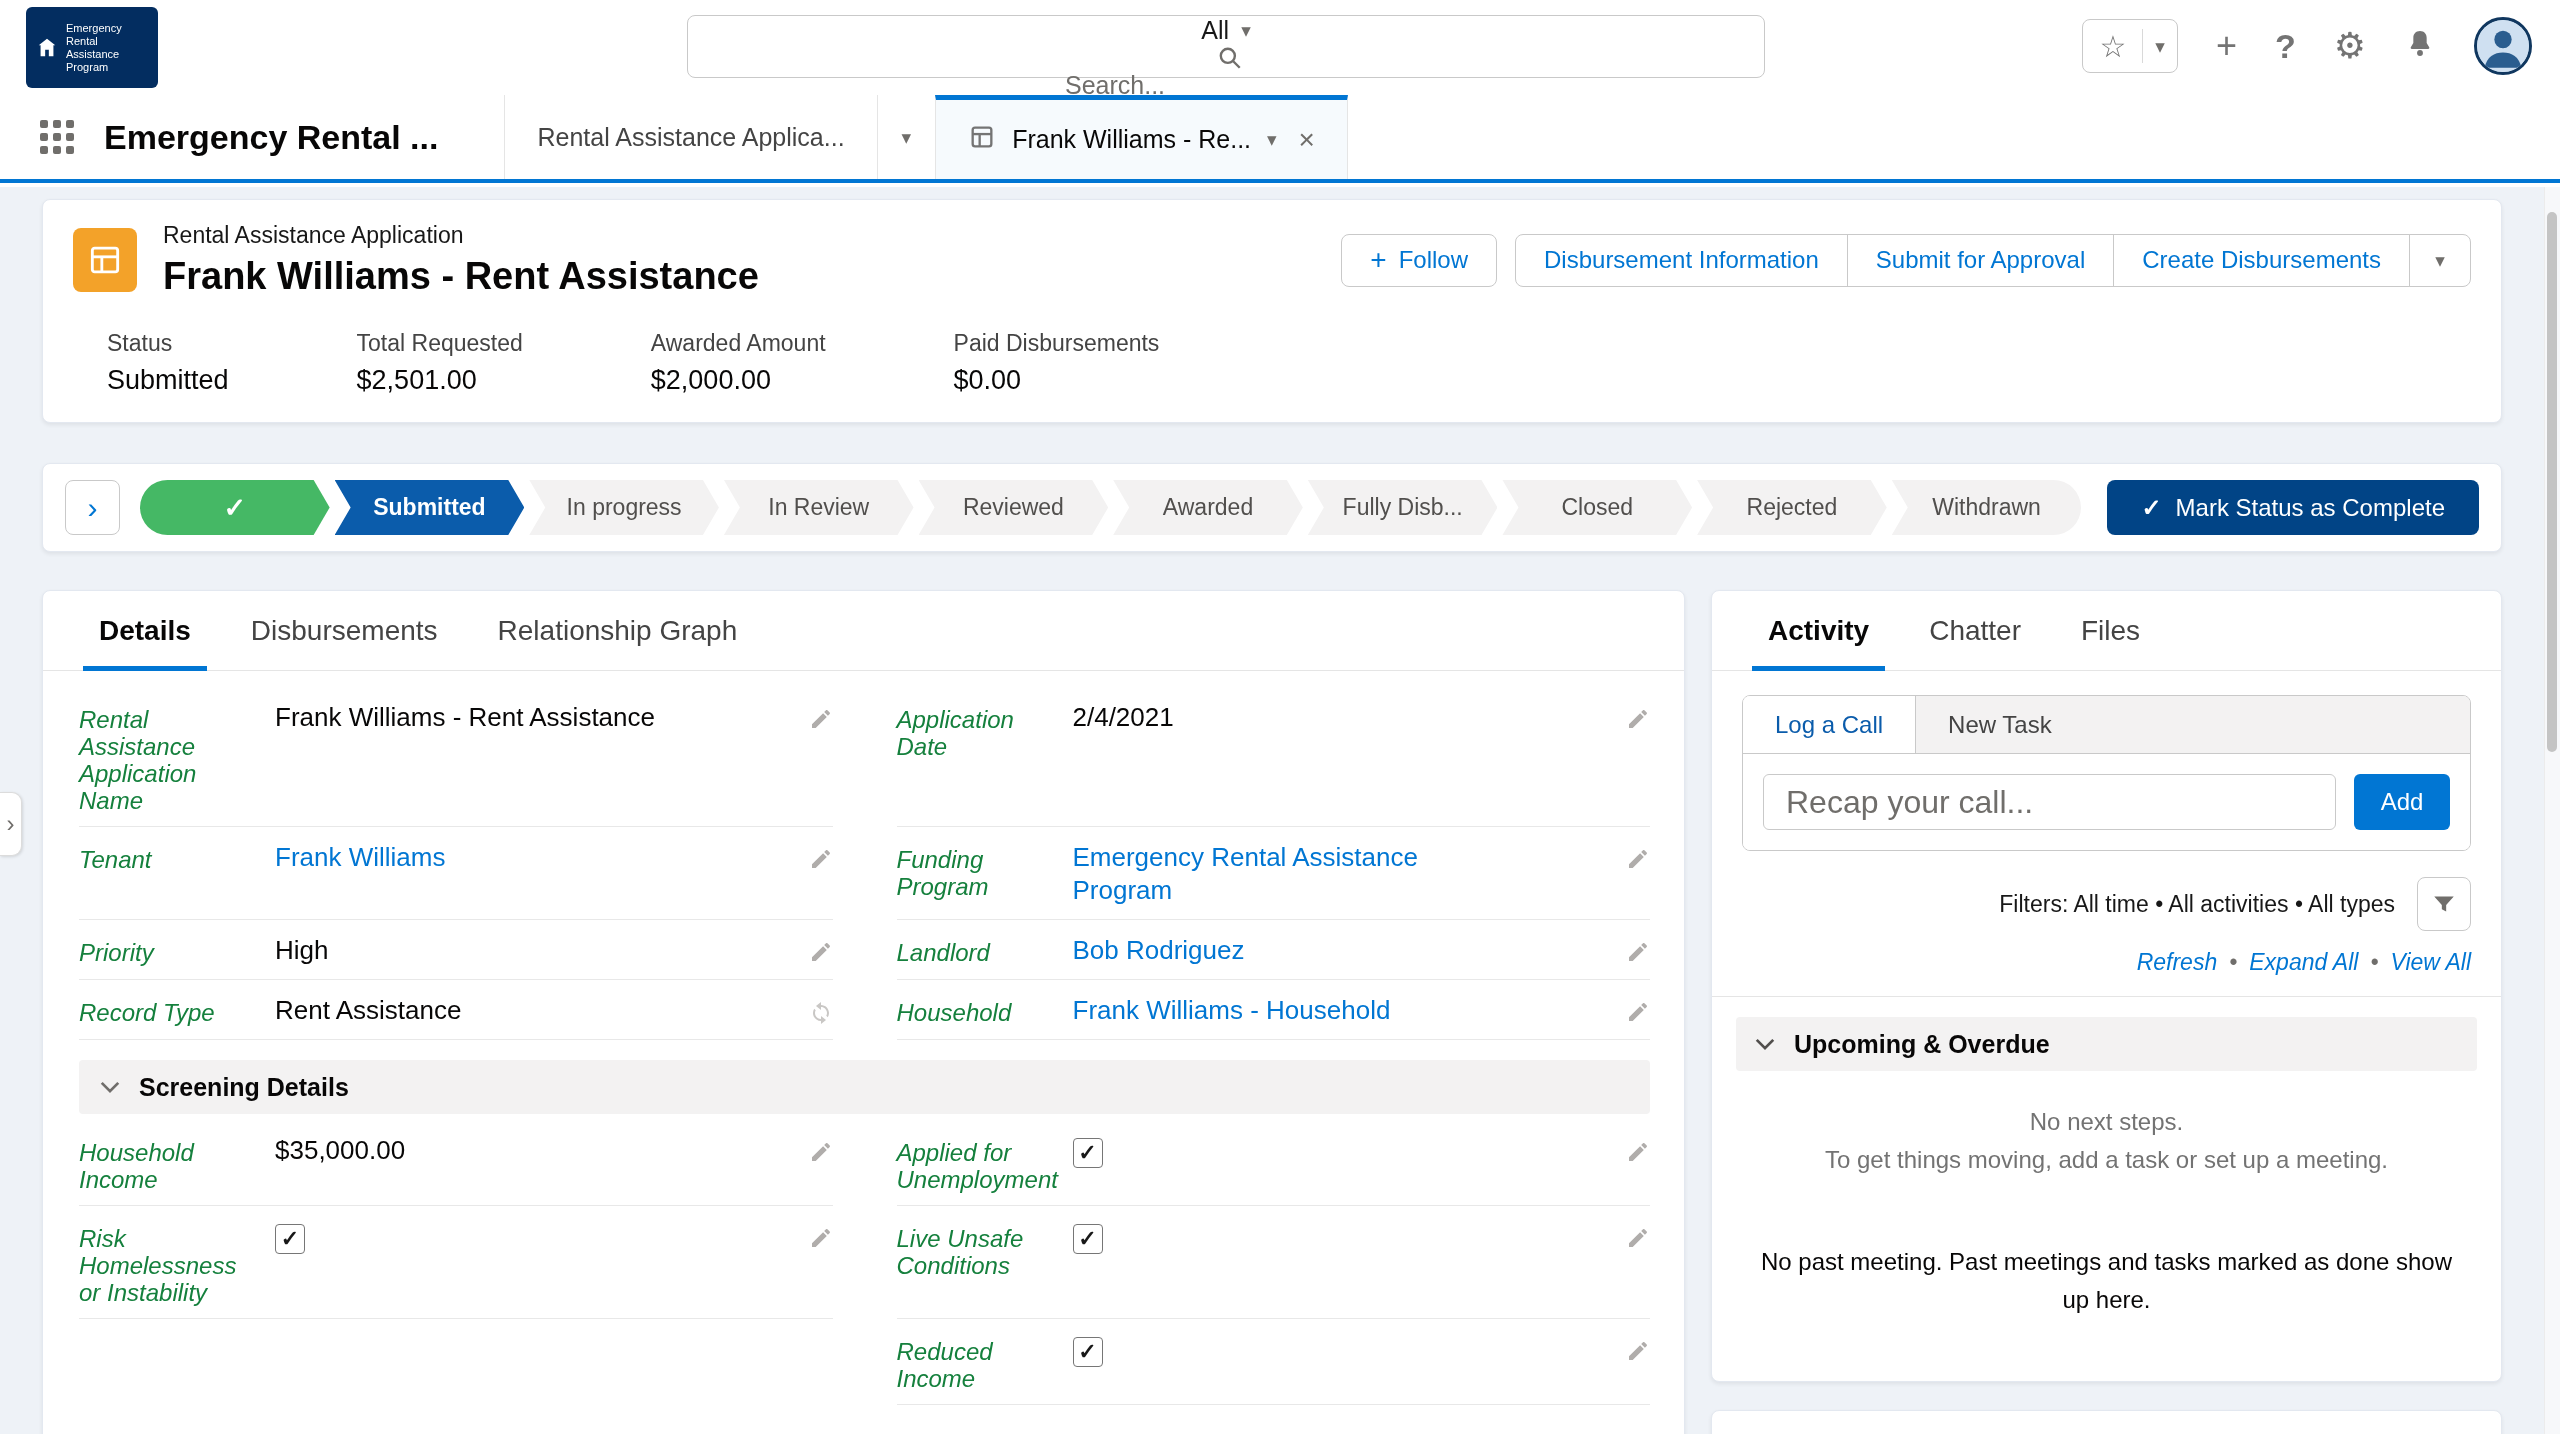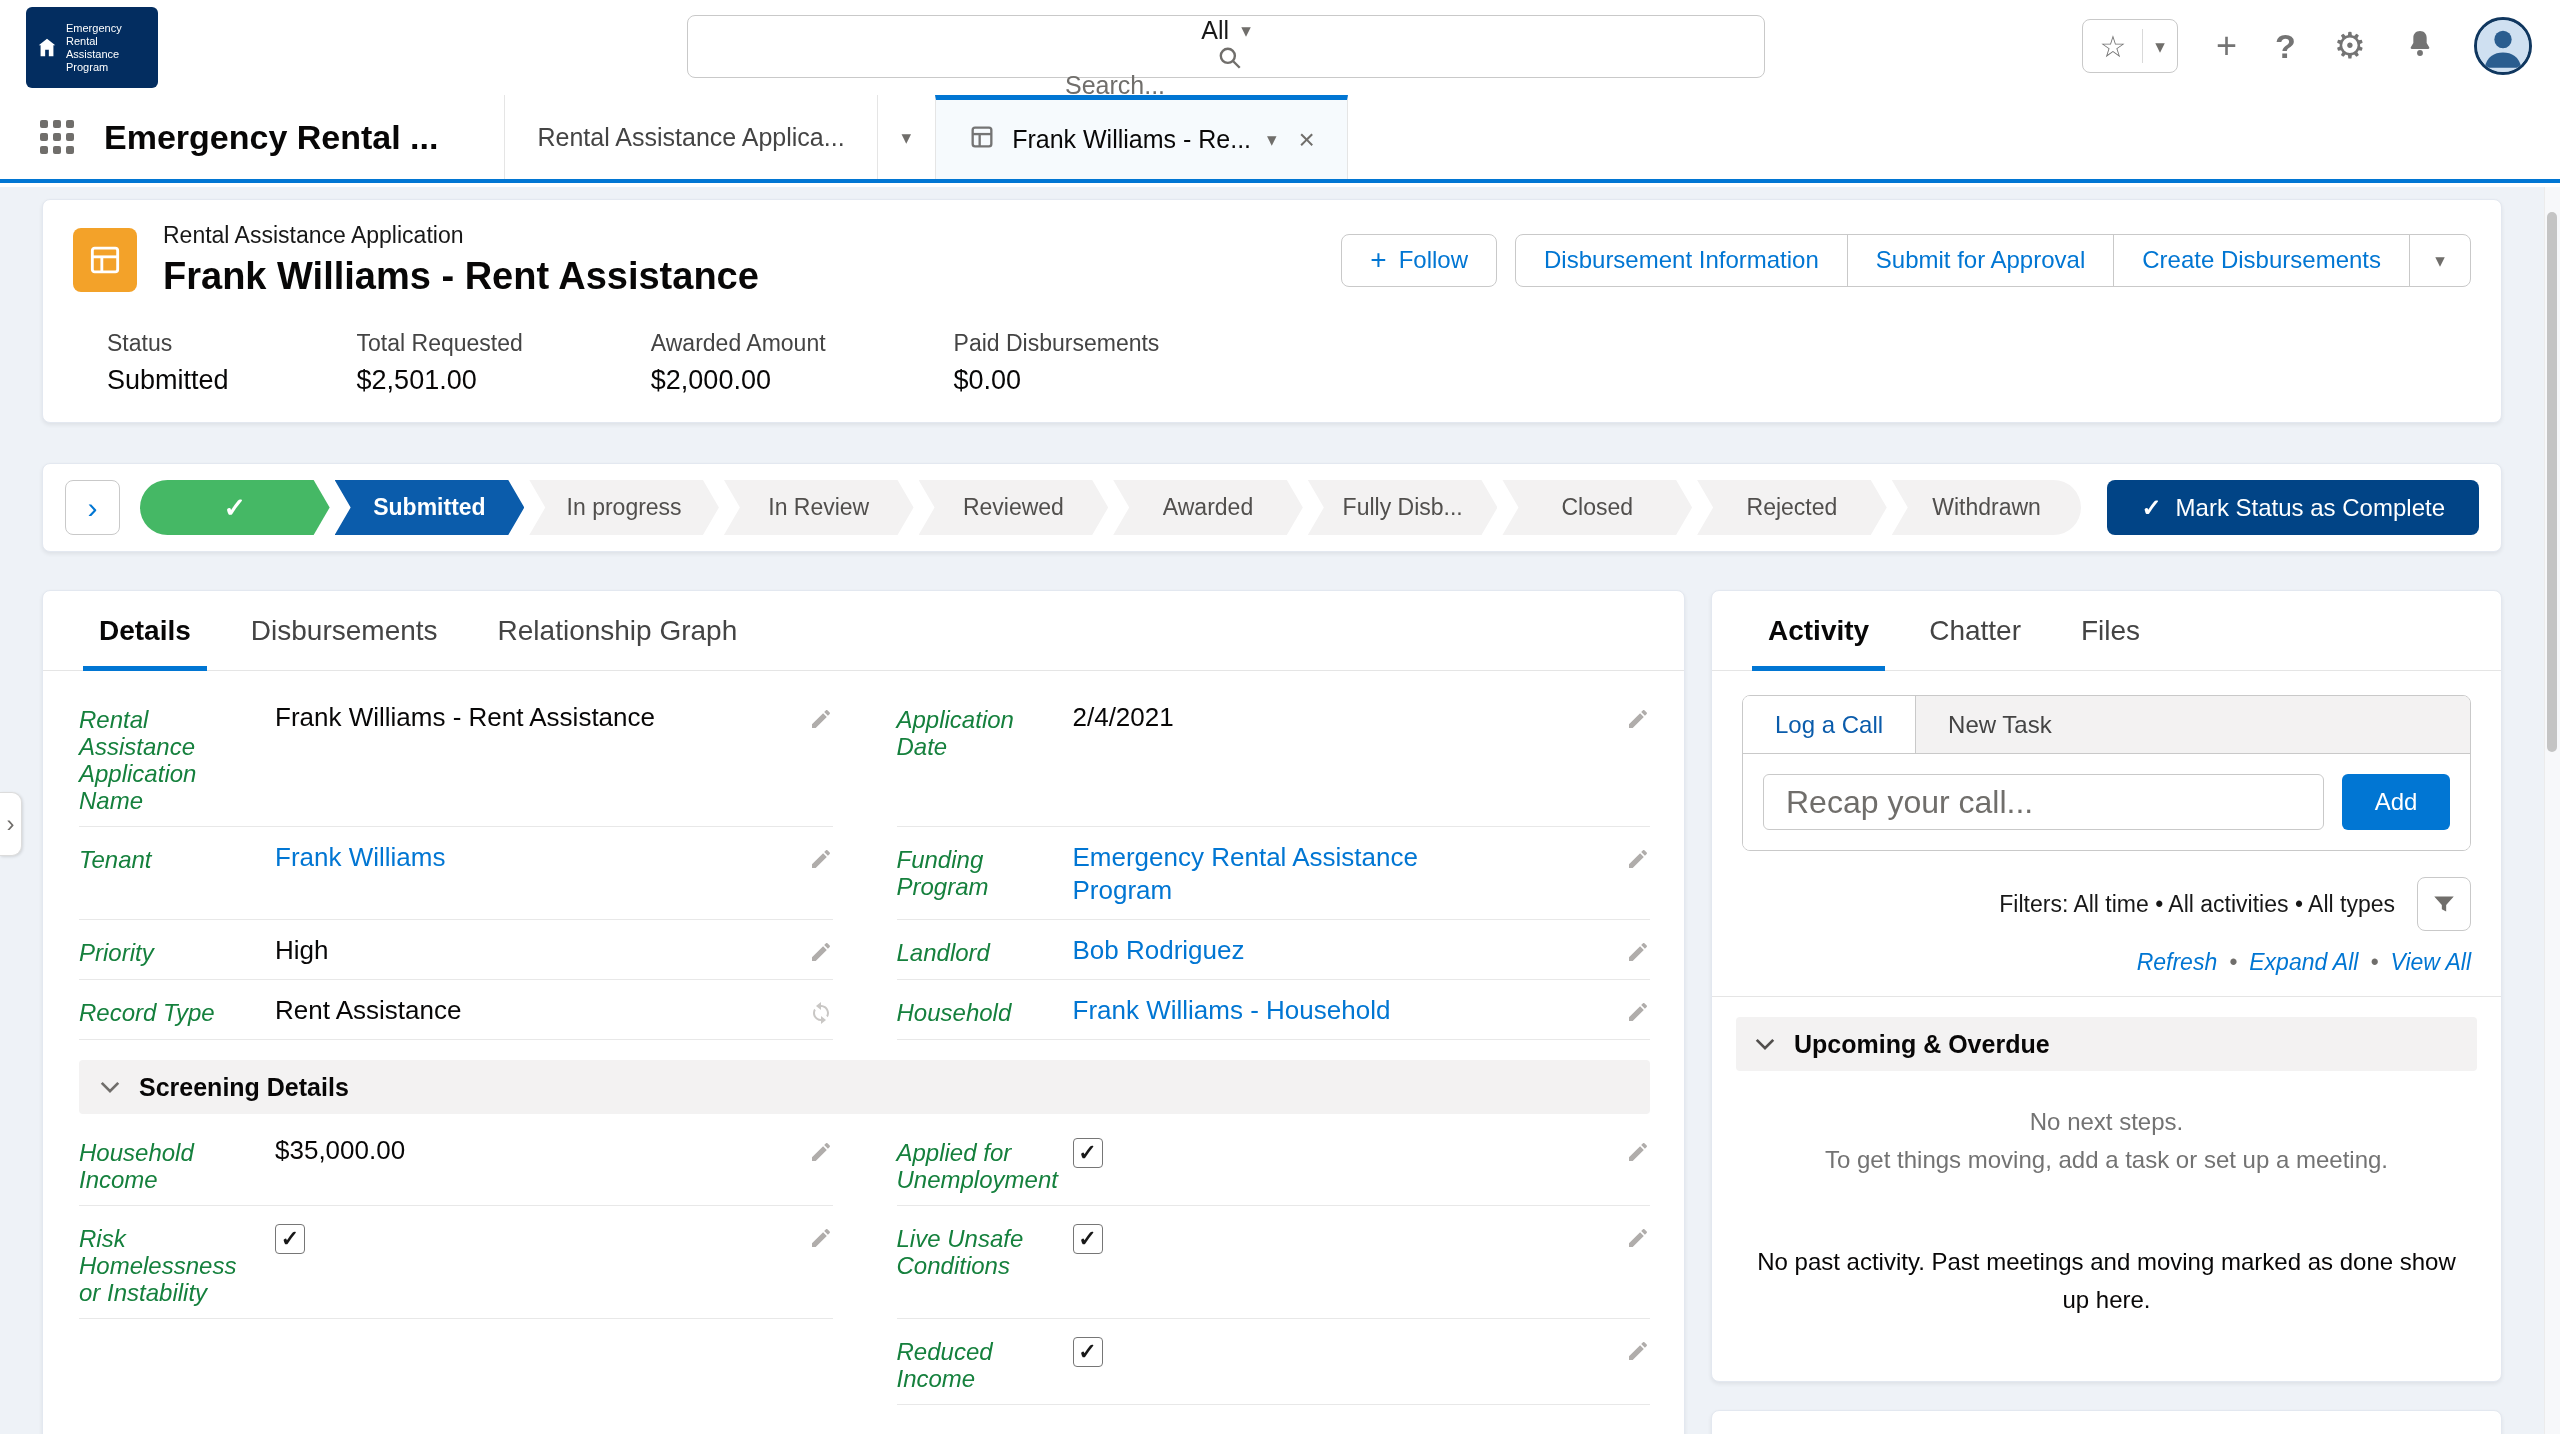--- a/index.html
+++ b/index.html
@@ -117,21 +117,21 @@
   
   .activity-card { height:792px; margin-bottom:28px; overflow:hidden; }
   .composer { margin:24px 30px 0; border:1px solid #c9c9c9; border-radius:8px; overflow:hidden; }
   .composer-head { display:flex; height:58px; background:#f3f2f2; border-bottom:1px solid #c9c9c9; align-items:stretch; }
   .ctab { display:flex; align-items:center; padding:0 32px; font-size:24px; color:#444; cursor:pointer; }
   .ctab.active { background:#fff; color:#0b5cab; border-right:1px solid #c9c9c9; }
   .composer-body { display:flex; padding:20px; background:#fff; }
   .call-input { flex:1; height:56px; border:1px solid #c9c9c9; border-radius:6px; padding:0 22px;
     font-size:32px; color:#333; outline:none; font-family:"Liberation Sans",sans-serif; }
   .call-input::placeholder { color:#706e6b; }
-  .add-btn { width:108px; height:56px; margin-left:18px; background:#0176d3; color:#fff; border:none;
+  .add-btn { width:96px; height:56px; margin-left:18px; background:#0176d3; color:#fff; border:none;
     border-radius:6px; font-size:24px; cursor:pointer; font-family:"Liberation Sans",sans-serif; }
   .filters-row { display:flex; align-items:center; justify-content:flex-end; margin:26px 30px 0; }
   .filters-text { font-size:23px; color:#181818; margin-right:22px; }
   .funnel-btn { width:54px; height:54px; border:1px solid #c9c9c9; border-radius:8px; background:#fff;
     display:grid; place-items:center; cursor:pointer; }
   .links-row { display:flex; align-items:center; justify-content:flex-end; margin:18px 30px 0; font-size:23px;font-style:italic; }
   .alink { color:#0176d3; cursor:pointer; }
   .dotsep { color:#706e6b; margin:0 12px; }
   .activity-divider { border-top:1px solid #e5e5e5; margin-top:20px; }
   .upcoming { display:flex; align-items:center; gap:18px; margin:20px 24px 0; background:#f3f2f2;
@@ -504,21 +504,21 @@
               <path d="M2 5l6 6 6-6"></path>
             </svg>
           <span>Upcoming &amp; Overdue</span>
         </div>
 
         <div class="empty-next">
           <div>No next steps.</div>
           <div>To get things moving, add a task or set up a meeting.</div>
         </div>
 
-        <div class="empty-past">No past activity. Past meetings and moving marked as done show up here.</div>
+        <div class="empty-past">No past meeting. Past meetings and tasks marked as done show up here.</div>
       </section>
 
       <section class="card approval-card">
         
         
         
       </section>
     </div>
   </div>
 </main>

